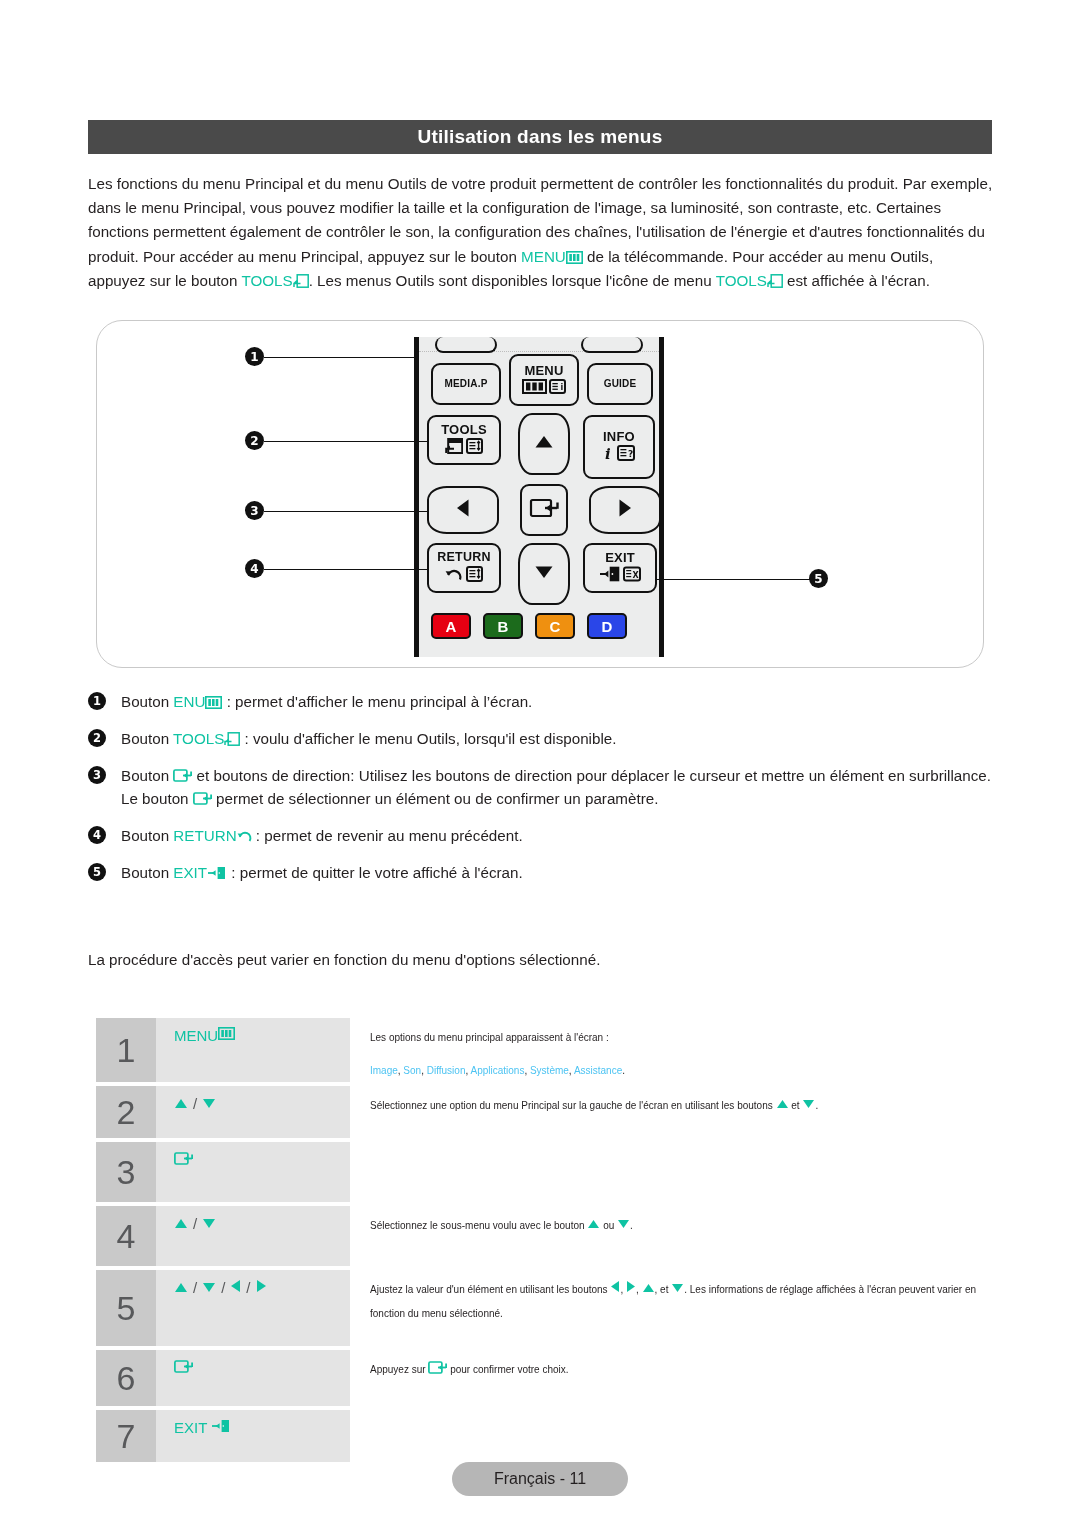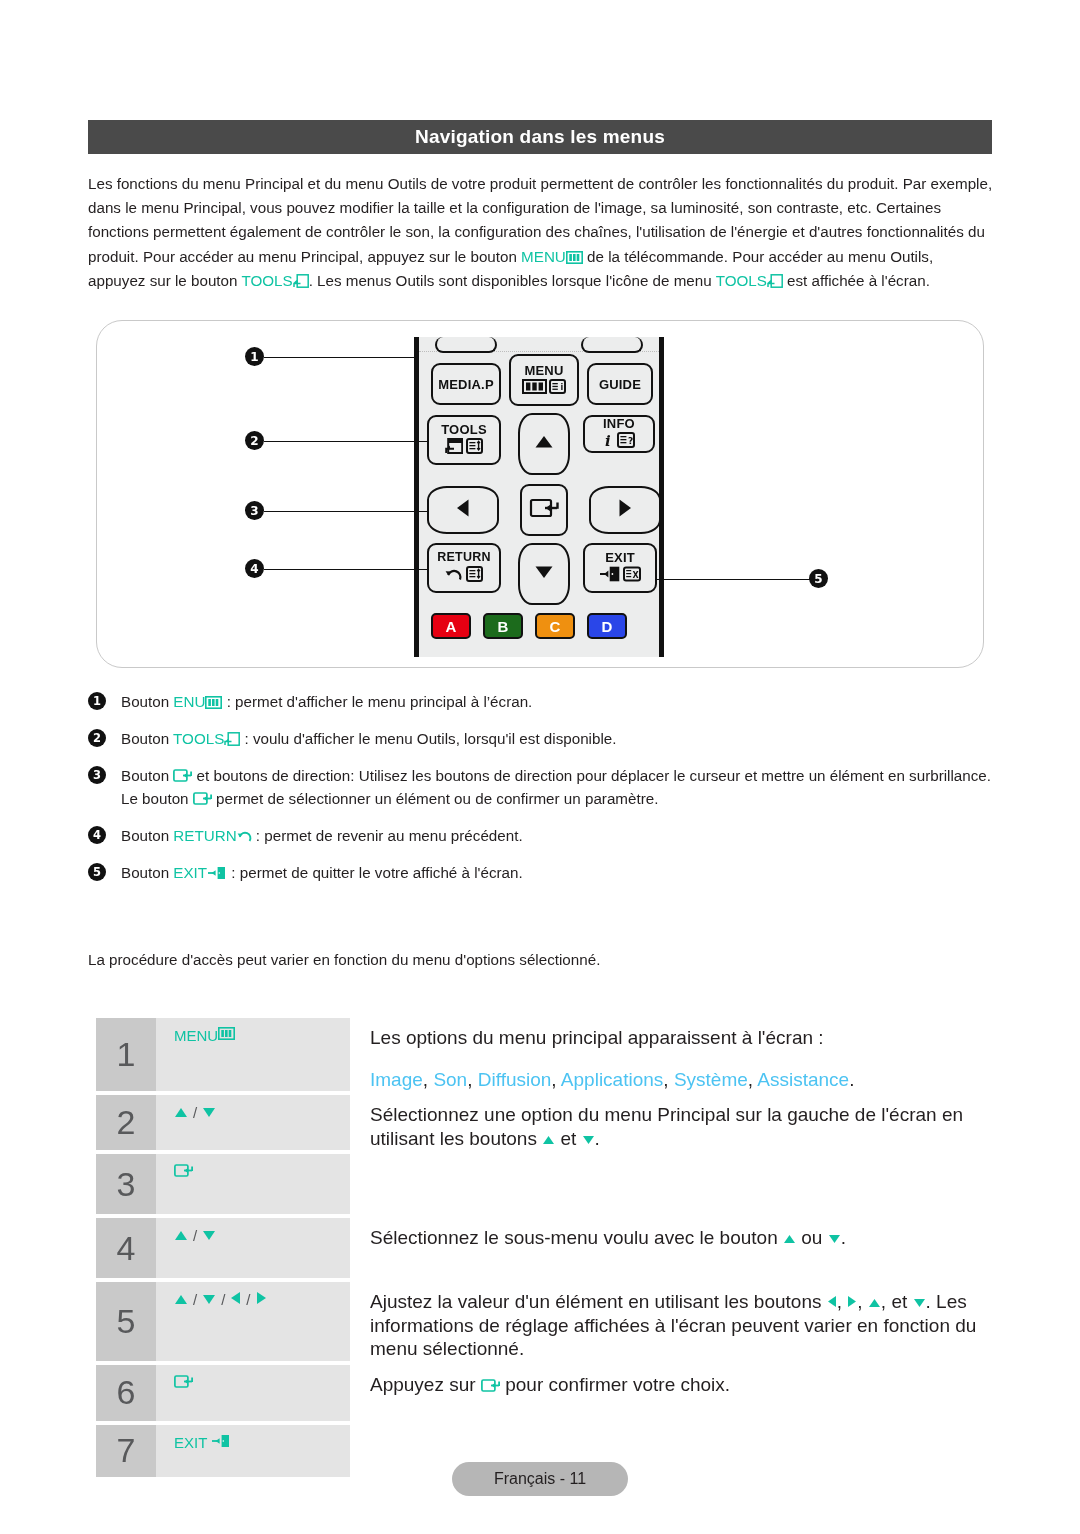--- a/index.html
+++ b/index.html
@@ -47,21 +47,21 @@
     position:absolute; left:322px; top:30px; width:240px; height:0;
     border-top:1px dotted #bdbdbd;
   }
 
   
   .btn {
     position:absolute; background:#eceded; border:2.6px solid #111;
     display:flex; flex-direction:column; align-items:center; justify-content:center;
     font-weight:bold; color:#111; line-height:1;
   }
-  .btn-lab { font-size:13px; letter-spacing:.2px; }
+  .btn-lab { font-size:10px; letter-spacing:.2px; }
   .btn-r { border-radius:9px; }
 
   
   .btn-cut { border-radius:9px; border-top:none; }
 
   
   .pad {
     position:absolute; background:#eceded; border:2.6px solid #111;
     display:flex; align-items:center; justify-content:center;
   }
@@ -110,40 +110,40 @@
     font-size:34px; font-weight:normal; display:flex;
     align-items:center; justify-content:center; flex:none;
     font-family:"Liberation Sans", sans-serif;
   }
   .s-btn {
     width:194px; background:#e4e4e4; flex:none;
     display:flex; align-items:flex-start; padding:9px 0 0 18px;
     font-size:15px; color:#0fc3a3; font-weight:normal;
   }
   .s-desc {
-    flex:1; padding:8px 0 0 20px; font-size:19px; line-height:23.5px;
+    flex:1; padding:8px 0 0 20px; font-size:10px; line-height:23.5px;
     color:#231f20; background:#ffffff;
   }
   .blue { color:#4cc3f2; }
 
   
   .footer {
     position:absolute; left:452px; top:1462px; width:176px; height:34px;
     background:#b6b6b6; border-radius:17px;
     display:flex; align-items:center; justify-content:center;
     font-size:16px; font-weight:normal; color:#231f20;
   }
 </style>
 </head>
 <body>
 
 <div class="page">
 
   <div class="section-bar">
-    <span>Navigation dans les menus</span>
+    <span>Utilisation dans les menus</span>
   </div>
 
   <div class="intro">
     <span>Les fonctions du menu Principal et du menu Outils de votre produit permettent de contrôler les fonctionnalités du produit. Par exemple, dans le menu Principal, vous pouvez modifier la taille et la configuration de l'image, sa luminosité, son contraste, etc. Certaines fonctions permettent également de contrôler le son, la configuration des chaînes, l'utilisation de l'énergie et d'autres fonctionnalités du produit. Pour accéder au menu Principal, appuyez sur le bouton </span><span class="tg">MENU</span><span class="ic"><svg width="17" height="13" viewBox="0 0 17 13">
           <rect x="0.8" y="0.8" width="15.4" height="11.4" fill="none" stroke="#0fc3a3" stroke-width="1.6"></rect>
           <rect x="3.3" y="3" width="2.6" height="7" fill="#0fc3a3"></rect>
           <rect x="7" y="3" width="2.6" height="7" fill="#0fc3a3"></rect>
           <rect x="10.7" y="3" width="2.6" height="7" fill="#0fc3a3"></rect>
         </svg></span><span> de la télécommande. Pour accéder au menu Outils, appuyez sur le bouton </span><span class="tg">TOOLS</span><span class="ic"><svg width="16" height="14" viewBox="0 0 16 14">
           <rect x="4.2" y="0.8" width="11" height="12.4" fill="none" stroke="#0fc3a3" stroke-width="1.5"></rect>
@@ -217,21 +217,21 @@
         </span>
       </span>
     </div>
 
     <div class="pad" style="left:421px; top:92px; width:52px; height:62px; border-radius:14px/20px;">
       <span><svg width="20" height="14" viewBox="0 0 20 14">
             <path d="M10 1 L18.5 12.5 L1.5 12.5 Z" fill="#111"></path>
           </svg></span>
     </div>
 
-    <div class="btn btn-r" style="left:486px; top:94px; width:72px; height:38px;">
+    <div class="btn btn-r" style="left:486px; top:94px; width:72px; height:64px;">
       <span class="btn-lab" style="font-size:13px; margin-bottom:2px;">INFO</span>
       <span style="display:flex; align-items:center; gap:3px;">
         <span><svg width="10" height="16" viewBox="0 0 10 16">
               <text x="1" y="13.5" font-size="15" font-style="italic" font-family="DejaVu Serif, serif" font-weight="bold" fill="#111">i</text>
             </svg></span>
         <span>
           <svg width="18" height="16" viewBox="0 0 18 16">
               <rect x="1" y="1" width="16" height="14" rx="2" fill="none" stroke="#111" stroke-width="2"></rect>
               <rect x="3.4" y="4" width="6" height="1.3" fill="#111"></rect>
               <rect x="3.4" y="7" width="6" height="1.3" fill="#111"></rect>
@@ -427,21 +427,21 @@
             <svg width="17" height="13" viewBox="0 0 17 13">
               <rect x="0.8" y="0.8" width="15.4" height="11.4" fill="none" stroke="#0fc3a3" stroke-width="1.6"></rect>
               <rect x="3.3" y="3" width="2.6" height="7" fill="#0fc3a3"></rect>
               <rect x="7" y="3" width="2.6" height="7" fill="#0fc3a3"></rect>
               <rect x="10.7" y="3" width="2.6" height="7" fill="#0fc3a3"></rect>
             </svg>
           </span>
       </div>
       <div class="s-desc">
         <div>Les options du menu principal apparaissent à l'écran :</div>
-        <div style="margin-top:18px;"><span class="blue">Image</span>, <span class="blue">Son</span>, <span class="blue">Diffusion</span>, <span class="blue">Applications</span>, <span class="blue">Système</span>, <span class="blue">Assistance</span><span>.</span></div>
+        <div style="margin-top:9px;"><span class="blue">Image</span>, <span class="blue">Son</span>, <span class="blue">Diffusion</span>, <span class="blue">Applications</span>, <span class="blue">Système</span>, <span class="blue">Assistance</span><span>.</span></div>
       </div>
     </div>
 
     <div class="srow">
       <div class="s-num">2</div>
       <div class="s-btn">
         <span><svg width="14" height="11" viewBox="0 0 14 11">
               <path d="M7 1 L13 10 L1 10 Z" fill="#0fc3a3"></path>
             </svg></span>
           <span style="color:#58595b; margin:0 5px;">/</span>

